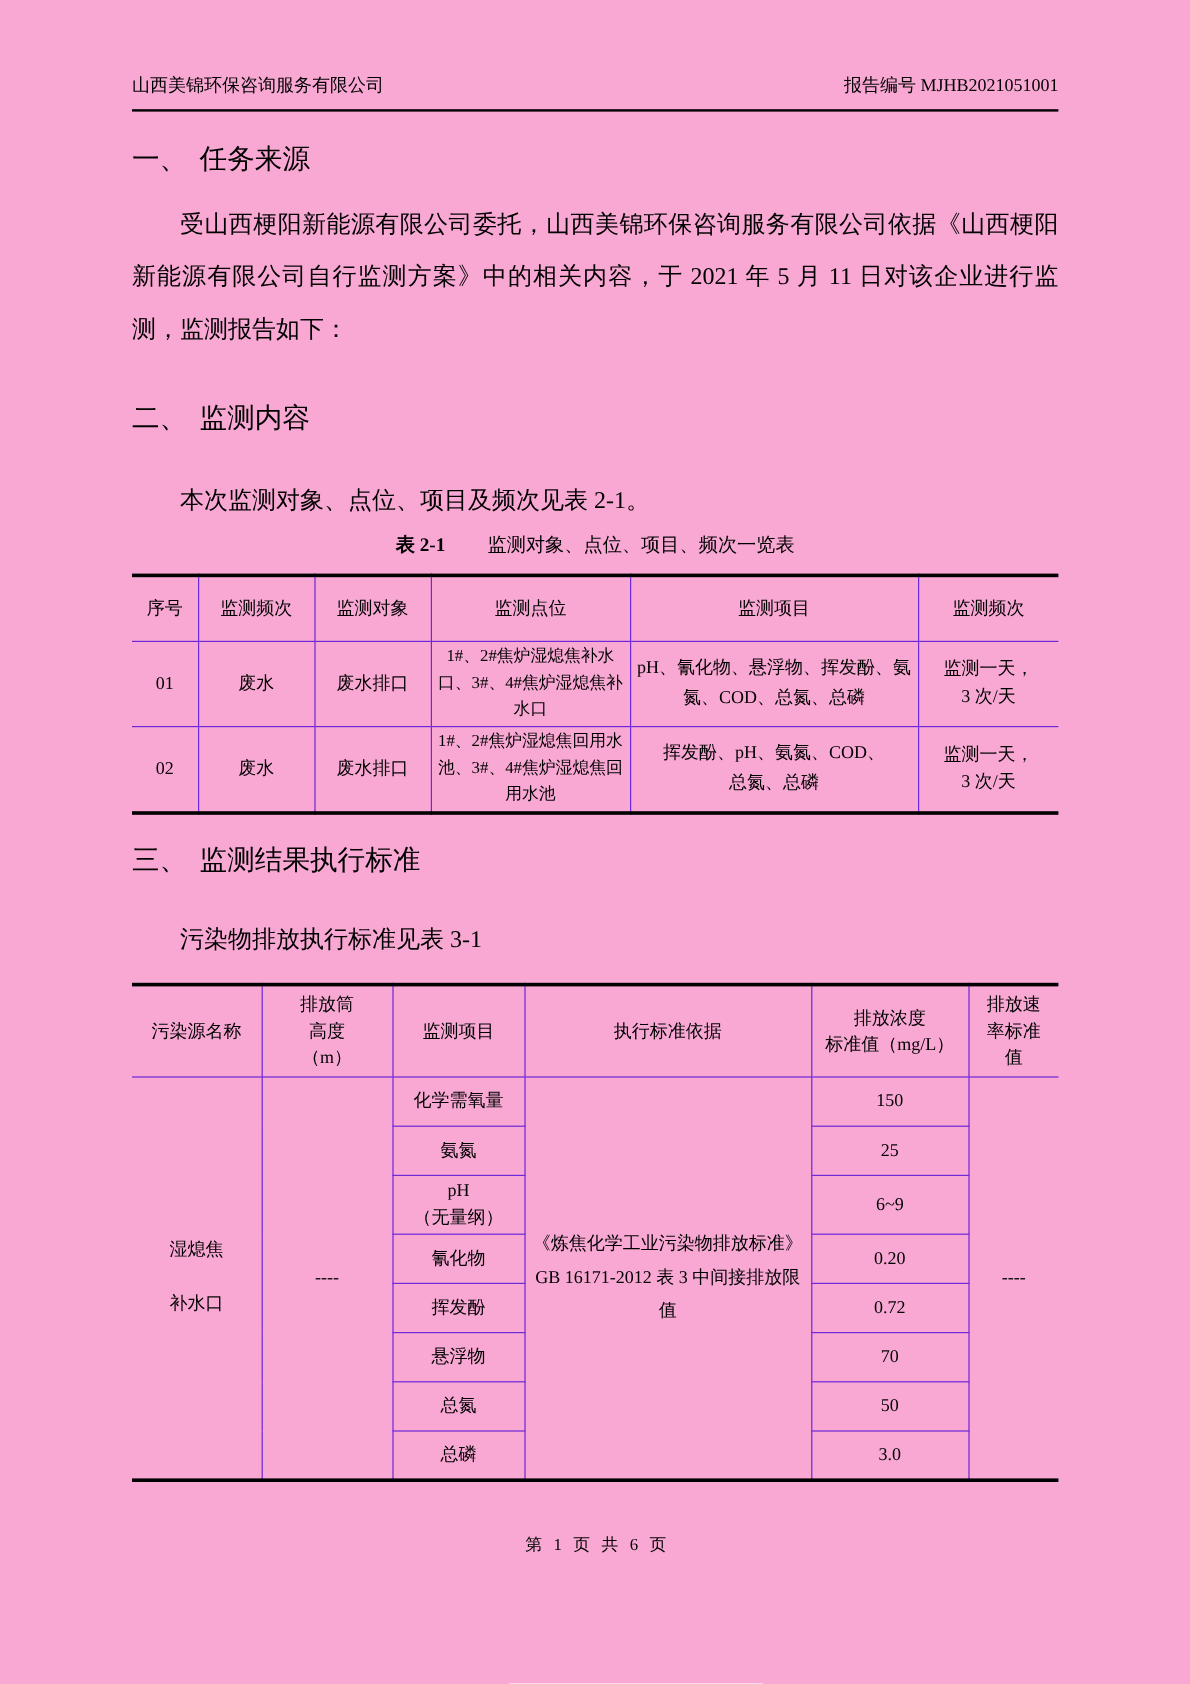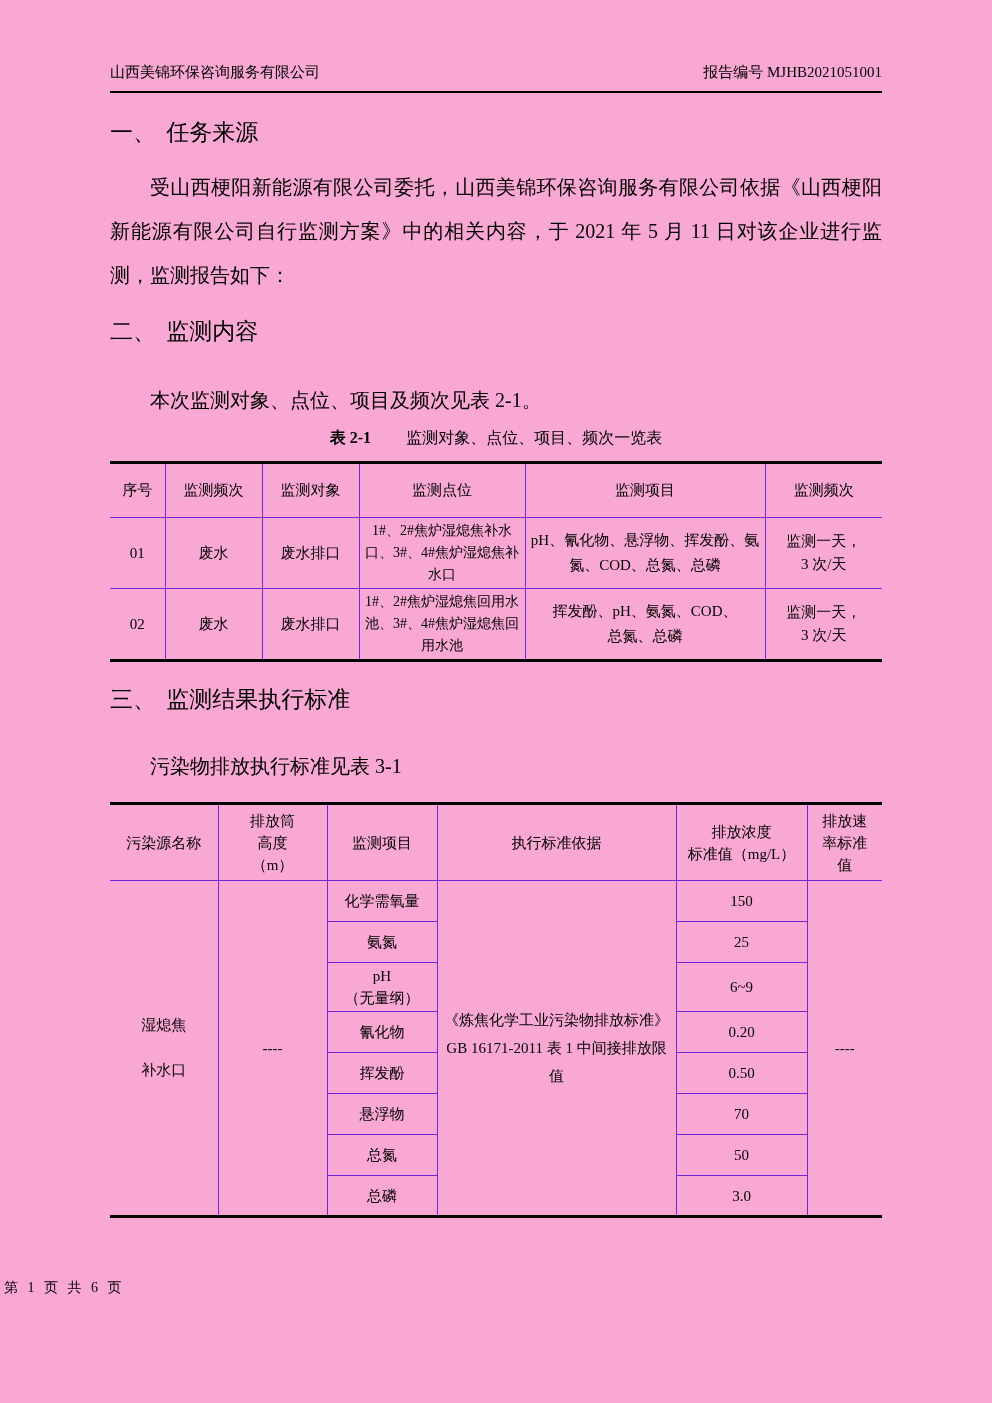--- a/index.html
+++ b/index.html
@@ -41,21 +41,21 @@
   
   .body-para {
     font-size: 20px;
     line-height: 44px;
     text-indent: 2em;
     text-align: justify;
     margin-top: 16px;
   }
   .para-2 { margin-top: 30px; }
   .para-3 { margin-top: 28px; }
-  .sec-2 { margin-top: 19px; }
+  .sec-2 { margin-top: 36px; }
   .sec-3 { margin-top: 22px; }
 
   
   .caption {
     text-align: center;
     font-size: 16px;
     line-height: 26px;
     margin-top: 3px;
   }
   .cap-label { font-weight: bold; margin-right: 2.2em; }
@@ -92,20 +92,21 @@
   .t3 td { font-size: 15px; height: 41px; line-height: 22px; }
   .tall-lines { line-height: 45px !important; }
   .basis-cell { line-height: 28px !important; }
 
   
   .footer {
     position: absolute;
     bottom: 106px;
     left: 4px;
     right: 0;
+    text-align: center;
     font-size: 14px;
     letter-spacing: 3px;
   }
 </style>
 </head>
 <body>
 
 <div class="page">
 
   <div class="page-header">
@@ -191,40 +192,40 @@
 标准值（mg/L）</th>
           <th>排放速
 率标准
 值</th>
         </tr>
         <tr>
           <td rowspan="8" class="no-left tall-lines">湿熄焦
 补水口</td>
           <td rowspan="8">----</td>
           <td>化学需氧量</td>
-          <td rowspan="8" class="basis-cell">《炼焦化学工业污染物排放标准》GB 16171-2011 表 1 中间接排放限值</td>
+          <td rowspan="8" class="basis-cell">《炼焦化学工业污染物排放标准》GB 16171-2012 表 3 中间接排放限值</td>
           <td>150</td>
           <td rowspan="8" class="no-right">----</td>
         </tr>
         <tr>
           <td>氨氮</td>
           <td>25</td>
         </tr>
         <tr>
           <td>pH
 （无量纲）</td>
           <td>6~9</td>
         </tr>
         <tr>
           <td>氰化物</td>
           <td>0.20</td>
         </tr>
         <tr>
           <td>挥发酚</td>
-          <td>0.50</td>
+          <td>0.72</td>
         </tr>
         <tr>
           <td>悬浮物</td>
           <td>70</td>
         </tr>
         <tr>
           <td>总氮</td>
           <td>50</td>
         </tr>
         <tr>

